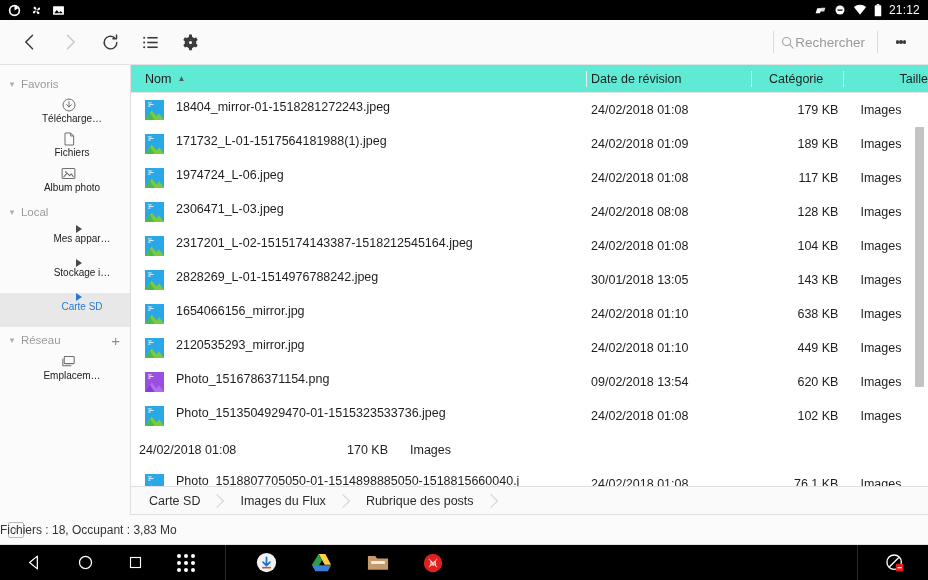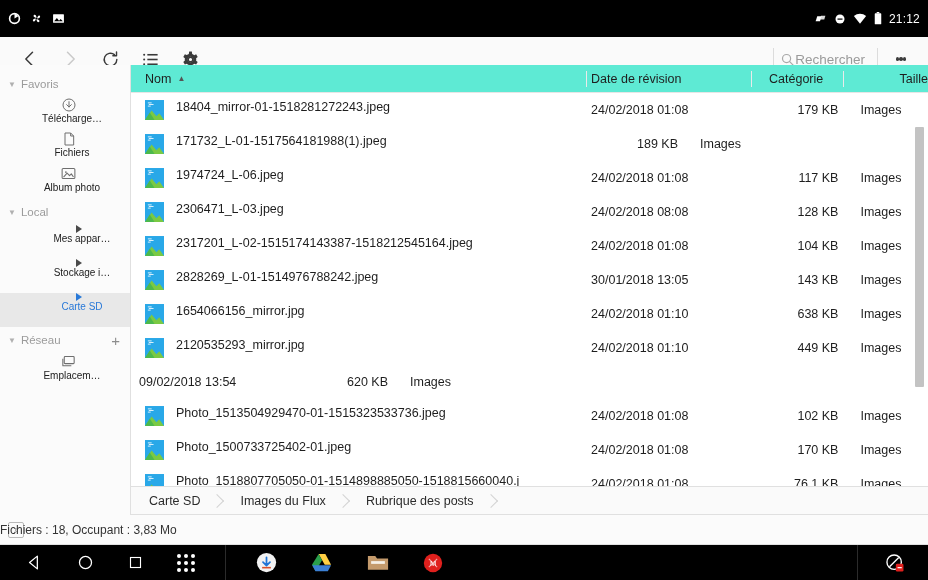--- a/index.html
+++ b/index.html
@@ -6,21 +6,21 @@
   html, body {
     width: 928px; height: 580px;
     font-family: "Liberation Sans", sans-serif;
     background: #ffffff;
     overflow: hidden;
   }
   body { position: relative; }
 
   
   .status-bar {
-    height: 37px; width: 100%;
+    height: 20px; width: 100%;
     background: #000000;
     display: flex; align-items: center;
     padding: 0 8px;
     color: #ffffff;
   }
   .status-left { display: flex; align-items: center; gap: 9px; }
   .status-right { margin-left: auto; display: flex; align-items: center; gap: 7px; }
   .sb-icon { display: block; }
   .sb-clock { font-size: 12px; color: #fff; letter-spacing: .2px; }
 
@@ -404,20 +404,21 @@
               <path d="M0 21 L7 11 L12 17 L15 14 L20 21 Z" fill="#7ac943"></path>
               <path d="M0 21 L5 13 L10 21 Z" fill="#4cb94c"></path>
               <g fill="#ffffff" opacity=".85">
                 <rect x="3" y="2.5" width="4" height="1"></rect>
                 <rect x="4" y="4.2" width="5" height="1"></rect>
                 <rect x="3" y="5.9" width="3" height="1"></rect>
               </g>
             </svg>
             <span>171732_L-01-1517564181988(1).jpeg</span>
           </div>
+          <div class="cell-date">24/02/2018 01:09</div>
           <div class="cell-size">189 KB</div>
           <div class="cell-cat">Images</div>
         </div>
         <div class="row">
           <div class="cell-name">
             <svg class="thumb" viewBox="0 0 20 21">
               <rect x="0" y="0" width="20" height="21" fill="#29a8e8"></rect>
               <path d="M0 21 L7 11 L12 17 L15 14 L20 21 Z" fill="#7ac943"></path>
               <path d="M0 21 L5 13 L10 21 Z" fill="#4cb94c"></path>
               <g fill="#ffffff" opacity=".85">
@@ -516,20 +517,33 @@
                 <rect x="3" y="5.9" width="3" height="1"></rect>
               </g>
             </svg>
             <span>2120535293_mirror.jpg</span>
           </div>
           <div class="cell-date">24/02/2018 01:10</div>
           <div class="cell-size">449 KB</div>
           <div class="cell-cat">Images</div>
         </div>
         <div class="row">
+          <div class="cell-name">
+            <svg class="thumb" viewBox="0 0 20 21">
+              <rect x="0" y="0" width="20" height="21" fill="#9b4fe0"></rect>
+              <path d="M0 21 L7 11 L12 17 L15 14 L20 21 Z" fill="#b070ee"></path>
+              <path d="M0 21 L5 13 L10 21 Z" fill="#8a3ad6"></path>
+              <g fill="#ffffff" opacity=".85">
+                <rect x="3" y="2.5" width="4" height="1"></rect>
+                <rect x="4" y="4.2" width="5" height="1"></rect>
+                <rect x="3" y="5.9" width="3" height="1"></rect>
+              </g>
+            </svg>
+            <span>Photo_1516786371154.png</span>
+          </div>
           <div class="cell-date">09/02/2018 13:54</div>
           <div class="cell-size">620 KB</div>
           <div class="cell-cat">Images</div>
         </div>
         <div class="row">
           <div class="cell-name">
             <svg class="thumb" viewBox="0 0 20 21">
               <rect x="0" y="0" width="20" height="21" fill="#29a8e8"></rect>
               <path d="M0 21 L7 11 L12 17 L15 14 L20 21 Z" fill="#7ac943"></path>
               <path d="M0 21 L5 13 L10 21 Z" fill="#4cb94c"></path>
@@ -539,33 +553,20 @@
                 <rect x="3" y="5.9" width="3" height="1"></rect>
               </g>
             </svg>
             <span>Photo_1513504929470-01-1515323533736.jpeg</span>
           </div>
           <div class="cell-date">24/02/2018 01:08</div>
           <div class="cell-size">102 KB</div>
           <div class="cell-cat">Images</div>
         </div>
         <div class="row">
-          <div class="cell-name">
-            <svg class="thumb" viewBox="0 0 20 21">
-              <rect x="0" y="0" width="20" height="21" fill="#29a8e8"></rect>
-              <path d="M0 21 L7 11 L12 17 L15 14 L20 21 Z" fill="#7ac943"></path>
-              <path d="M0 21 L5 13 L10 21 Z" fill="#4cb94c"></path>
-              <g fill="#ffffff" opacity=".85">
-                <rect x="3" y="2.5" width="4" height="1"></rect>
-                <rect x="4" y="4.2" width="5" height="1"></rect>
-                <rect x="3" y="5.9" width="3" height="1"></rect>
-              </g>
-            </svg>
-            <span>Photo_1500733725402-01.jpeg</span>
-          </div>
           <div class="cell-date">24/02/2018 01:08</div>
           <div class="cell-size">170 KB</div>
           <div class="cell-cat">Images</div>
         </div>
         <div class="row">
           <div class="cell-name">
             <svg class="thumb" viewBox="0 0 20 21">
               <rect x="0" y="0" width="20" height="21" fill="#29a8e8"></rect>
               <path d="M0 21 L7 11 L12 17 L15 14 L20 21 Z" fill="#7ac943"></path>
               <path d="M0 21 L5 13 L10 21 Z" fill="#4cb94c"></path>

